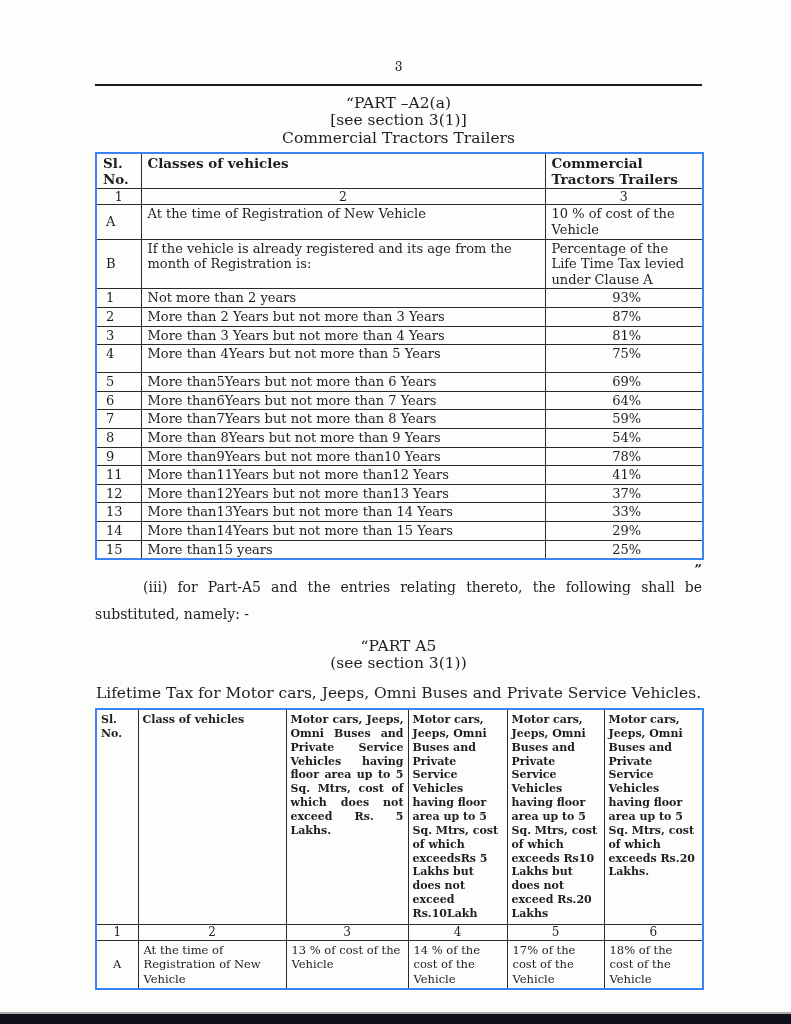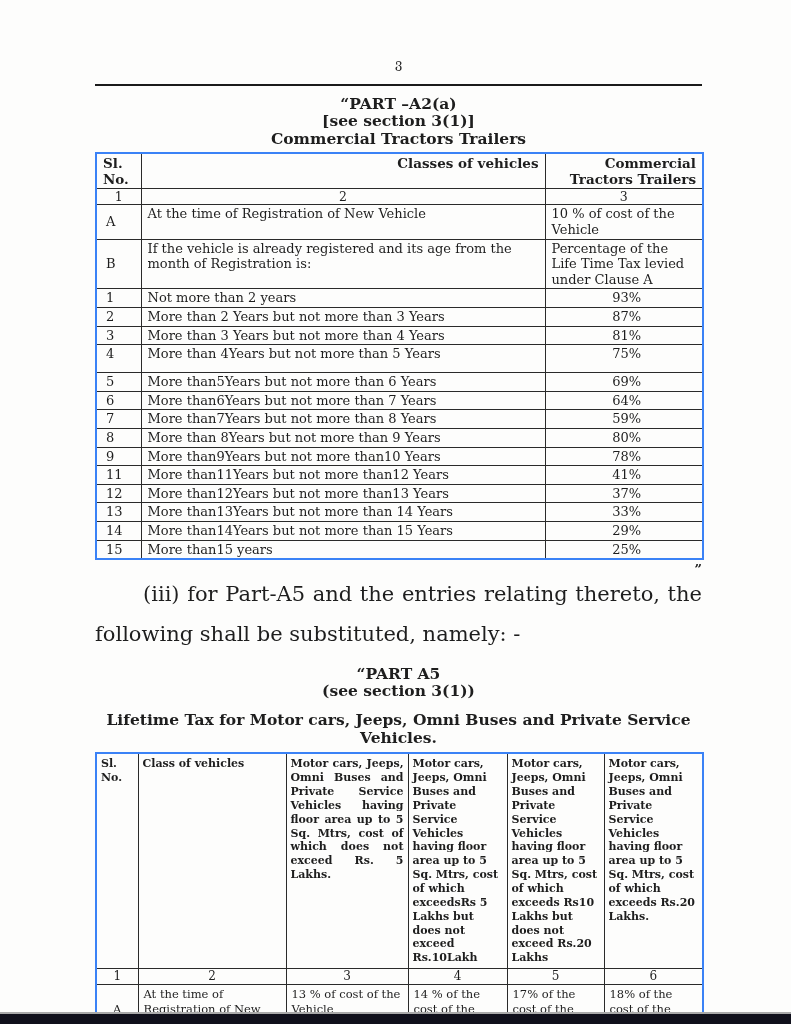--- a/index.html
+++ b/index.html
@@ -1,38 +1,38 @@
 <!DOCTYPE html>
 <html><head>
 <meta charset="utf-8">
 <style>
   html,body{margin:0;padding:0;background:#ffffff;}
   .page{position:relative;width:791px;height:1024px;background:#fdfdfc;overflow:hidden;
         font-family:"DejaVu Serif","Liberation Serif",serif;color:#1e1e1e;}
   .content{position:absolute;left:95px;top:0;width:607px;}
   .page-number{margin-top:56px;text-align:center;font-size:13px;height:18px;color:#2a2a2a;}
   .top-rule{border-top:2px solid #1b1b1b;margin-top:10px;}
-  .h-title{text-align:center;font-weight:bold;font-size:15.5px;line-height:1.12;}
+  .h-title{text-align:center;font-weight:normal;font-size:15.5px;line-height:1.12;}
   .mt9{margin-top:9px;}
   .mt10{margin-top:10px;}
   .mt12{margin-top:12px;}
   table{border-collapse:collapse;width:607px;table-layout:fixed;border:2px solid #3b82f6;}
   th,td{border:1px solid #2a2a2a;overflow:hidden;}
   .t1{margin-top:5px;}
-  .t1 th{font-weight:bold;font-size:13.5px;line-height:1.2;padding:1px 6px;vertical-align:top;text-align:right;}
+  .t1 th{font-weight:bold;font-size:13.5px;line-height:1.2;padding:1px 6px;vertical-align:top;text-align:left;}
   .t1 th.left{text-align:left;}
   .t1 td{font-size:13px;line-height:1.2;padding:1px 6px;vertical-align:top;}
   .t1 td.no{padding-left:9px;}
   .t1 td.pct{text-align:center;padding-left:12px;}
   .t1 tr.numrow td{text-align:center;font-size:12.5px;padding:0 6px;}
   .t1 tr.ab td.no{vertical-align:middle;}
   .t1 tr.tall td{height:25px;}
   .t1wrap{position:relative;}
   .closequote{position:absolute;right:0;bottom:-17px;font-size:13px;font-weight:bold;}
-  .para{margin:14px 0 0 0;font-size:21px;line-height:1.92;text-align:justify;text-indent:48px;}
+  .para{margin:14px 0 0 0;font-size:14px;line-height:1.92;text-align:justify;text-indent:48px;}
   .t2{margin-top:6px;}
   .t2 th{font-weight:bold;font-size:11px;line-height:1.26;padding:3px 4px;vertical-align:top;text-align:left;}
   .t2 th.just{text-align:justify;}
   .t2 td{font-size:11.5px;line-height:1.26;padding:2px 5px;vertical-align:top;}
   .t2 tr.numrow td{text-align:center;font-size:12px;padding:0;}
   .t2 td.no{text-align:center;vertical-align:middle;}
   .bottom-bar{position:absolute;left:0;right:0;bottom:0;height:10px;background:#10101b;border-top:2px solid #a9a9a9;}
 </style>
 </head>
 <body>
@@ -106,21 +106,21 @@
             <td class="pct">64%</td>
           </tr>
           <tr>
             <td class="no">7</td>
             <td class="lbl">More than7Years but not more than 8 Years</td>
             <td class="pct">59%</td>
           </tr>
           <tr>
             <td class="no">8</td>
             <td class="lbl">More than 8Years but not more than 9 Years</td>
-            <td class="pct">80%</td>
+            <td class="pct">54%</td>
           </tr>
           <tr>
             <td class="no">9</td>
             <td class="lbl">More than9Years but not more than10 Years</td>
             <td class="pct">78%</td>
           </tr>
           <tr>
             <td class="no">11</td>
             <td class="lbl">More than11Years but not more than12 Years</td>
             <td class="pct">41%</td>

